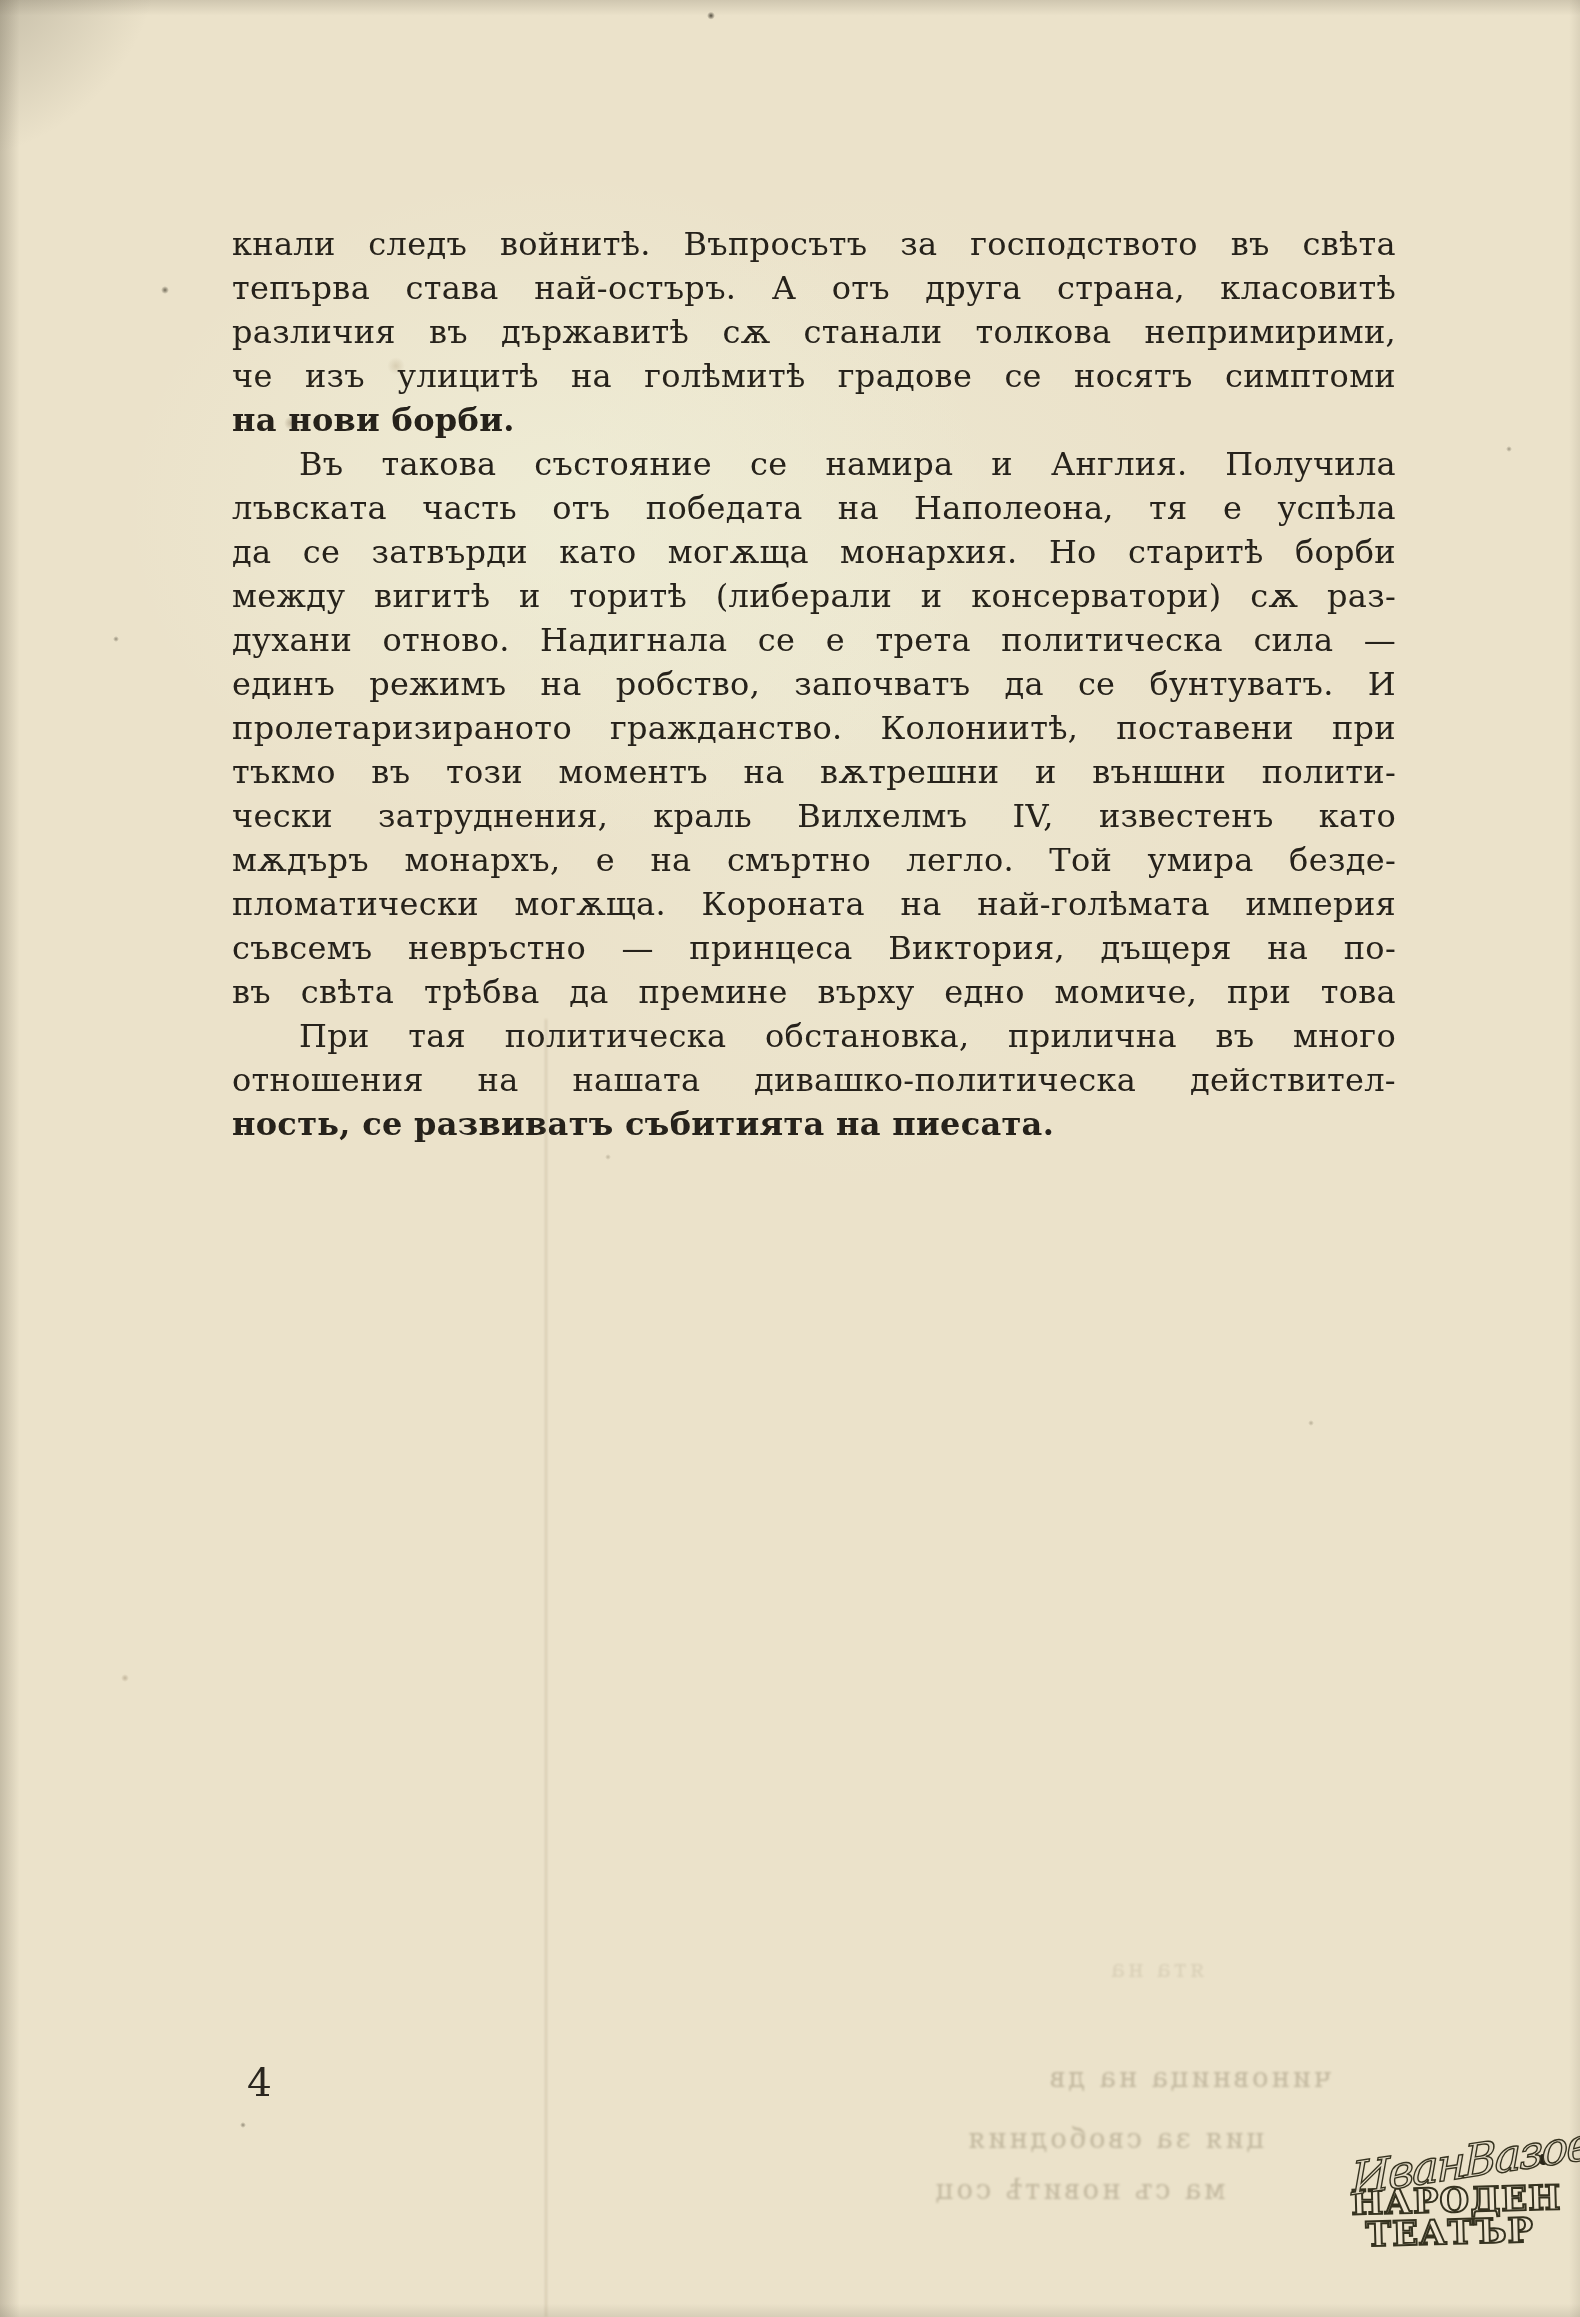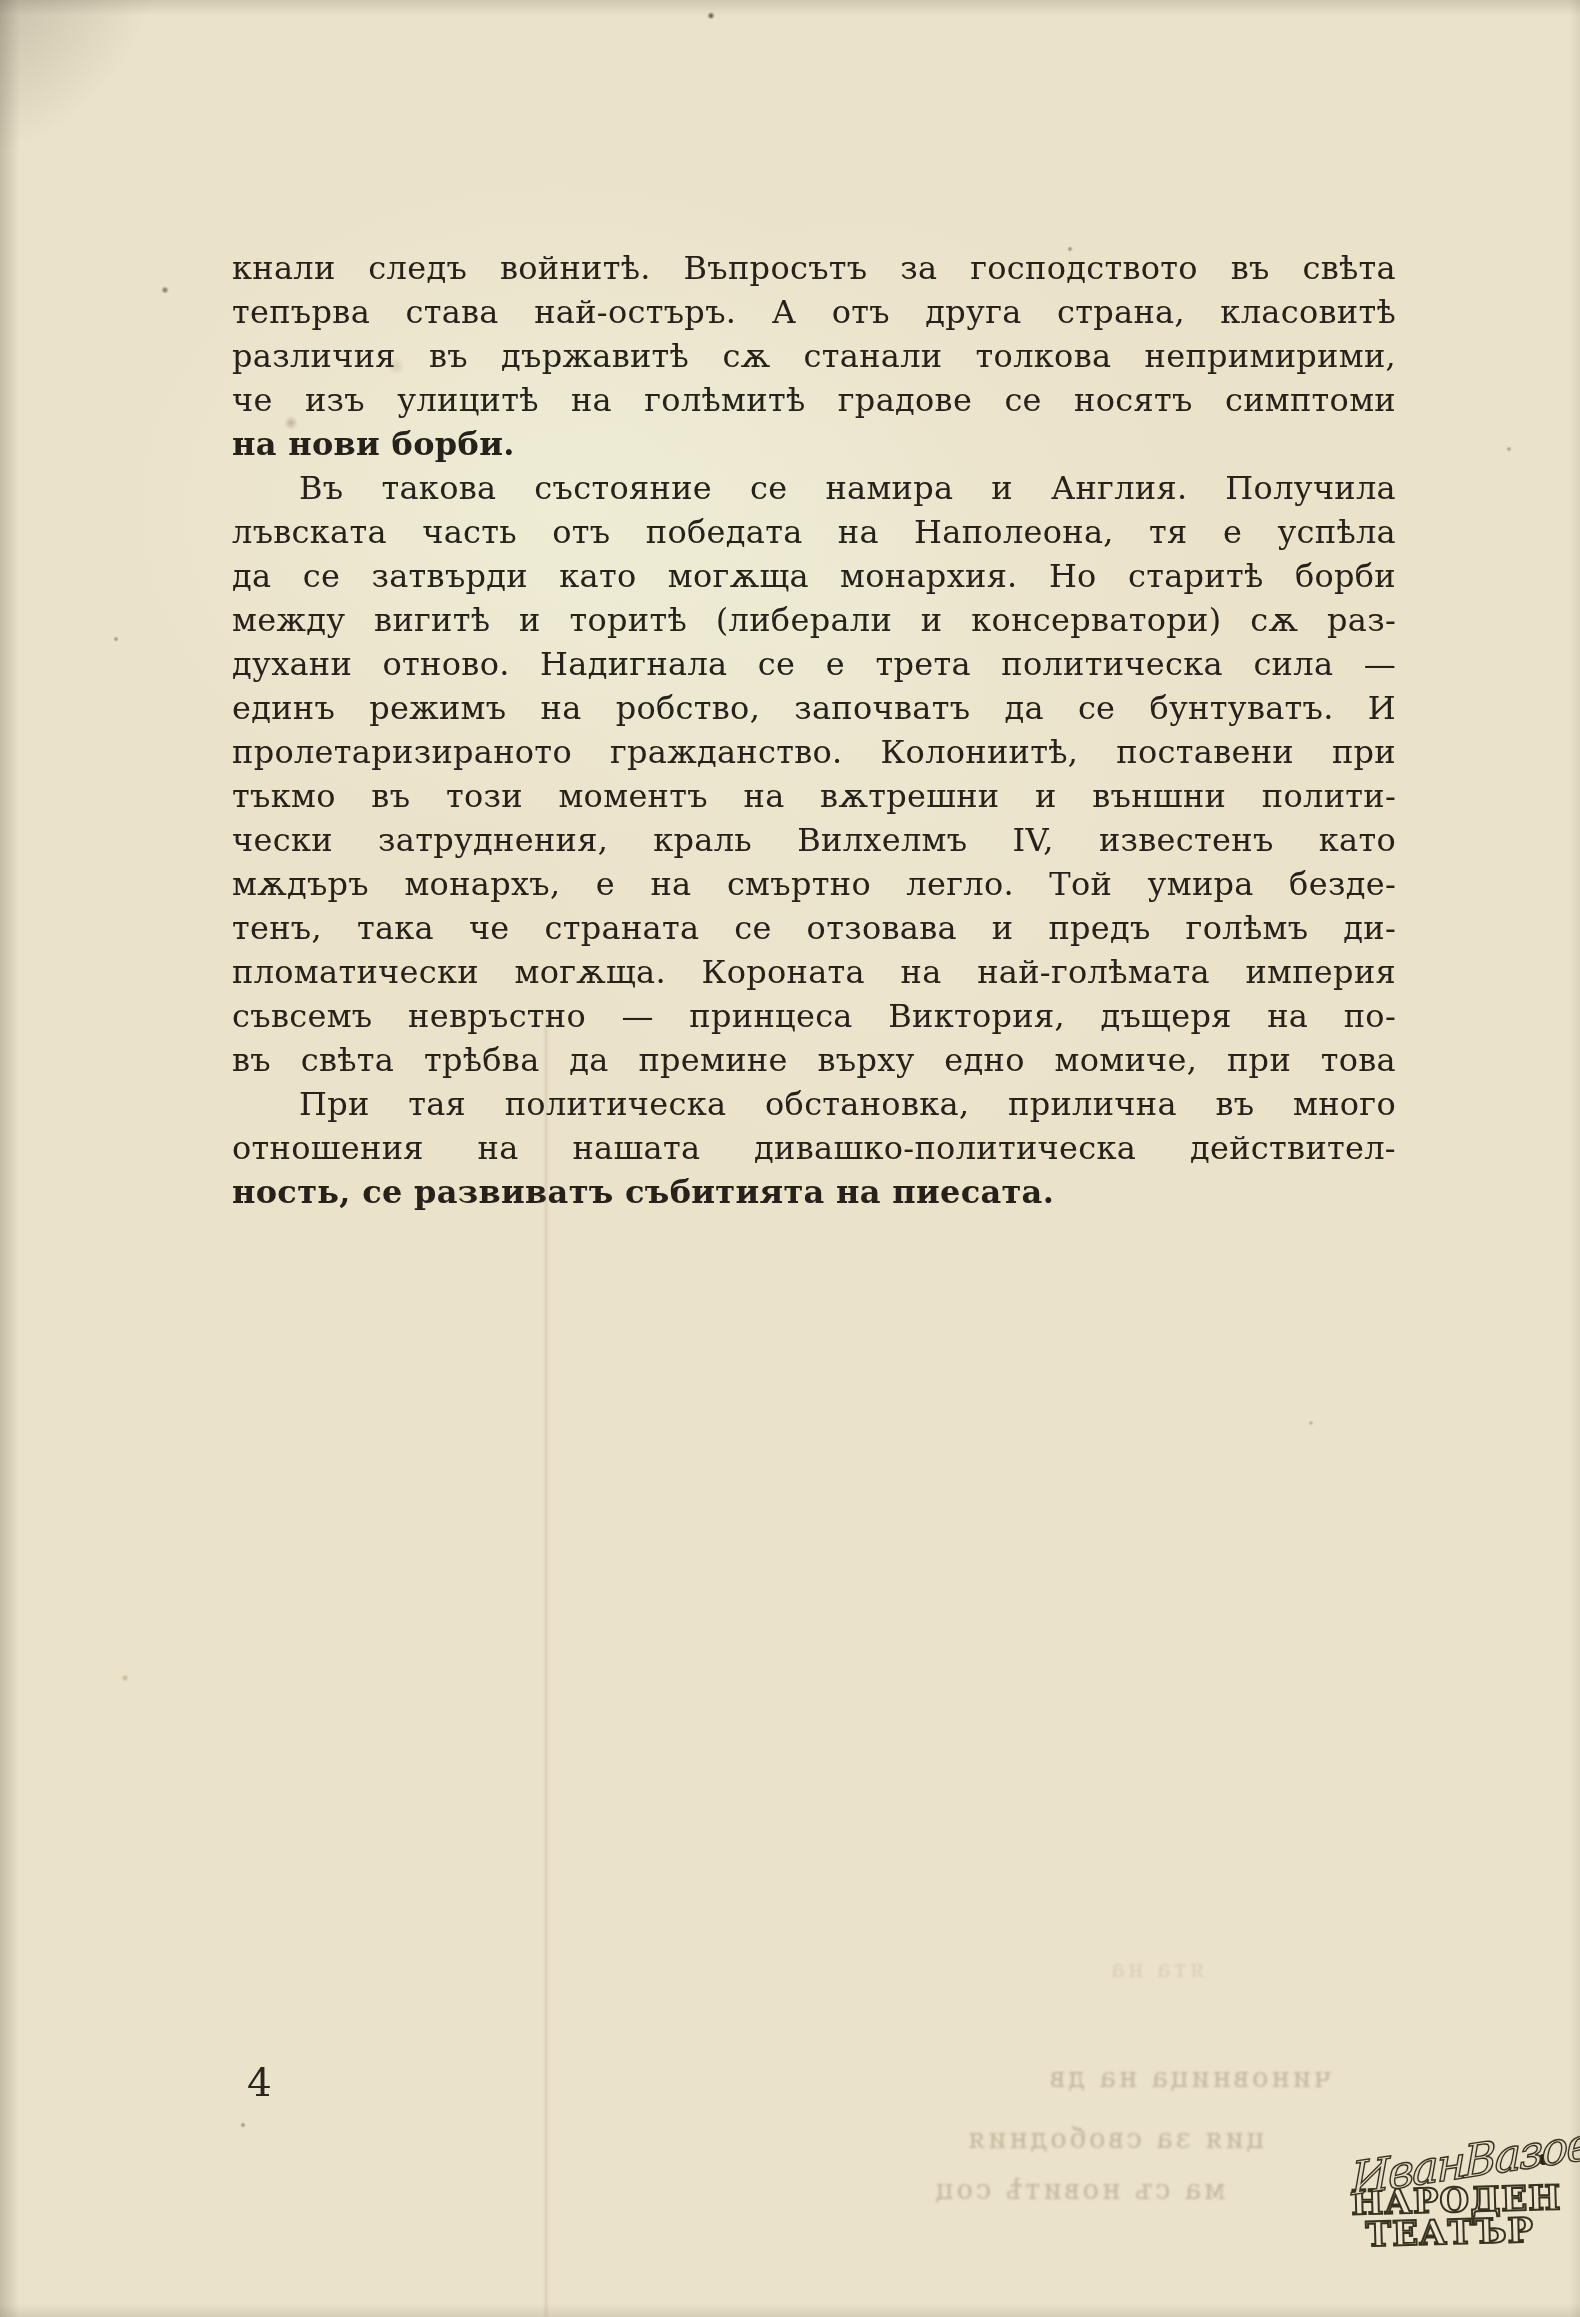--- a/index.html
+++ b/index.html
@@ -38,21 +38,20 @@
 
   .text-block {
     position: absolute;
     left: 232px;
     top: 222px;
     width: 1164px;
     color: #26221b;
     font-size: 32px;
     line-height: 44px;
     letter-spacing: 0.3px;
-    margin-top: 24px;
   }
 
   .line {
     text-align: justify;
     text-align-last: justify;
     white-space: normal;
     height: 44px;
   }
   .line.indent { text-indent: 67px; }
   .line.para-end { text-align-last: left; font-weight: bold; }
@@ -142,21 +141,20 @@
     <div class="line indent">Въ такова състояние се намира и Англия. Получила</div>
     <div class="line">лъвската часть отъ победата на Наполеона, тя е успѣла</div>
     <div class="line">да се затвърди като могѫща монархия. Но старитѣ борби</div>
     <div class="line">между вигитѣ и торитѣ (либерали и консерватори) сѫ раз-</div>
     <div class="line">духани отново. Надигнала се е трета политическа сила —</div>
     <div class="line">единъ режимъ на робство, започватъ да се бунтуватъ. И</div>
     <div class="line">пролетаризираното гражданство. Колониитѣ, поставени при</div>
     <div class="line">тъкмо въ този моментъ на вѫтрешни и външни полити-</div>
     <div class="line">чески затруднения, краль Вилхелмъ IV, известенъ като</div>
     <div class="line">мѫдъръ монархъ, е на смъртно легло. Той умира безде-</div>
-    <div class="line">тенъ, така че страната се отзовава и предъ голѣмъ ди-</div>
     <div class="line">пломатически могѫща. Короната на най-голѣмата империя</div>
     <div class="line">съвсемъ невръстно — принцеса Виктория, дъщеря на по-</div>
     <div class="line">въ свѣта трѣбва да премине върху едно момиче, при това</div>
 
     <div class="line indent">При тая политическа обстановка, прилична въ много</div>
     <div class="line">отношения на нашата дивашко-политическа действител-</div>
     <div class="line para-end">ность, се развиватъ събитията на пиесата.</div>
   </div>
 
   <div class="page-number">4</div>

